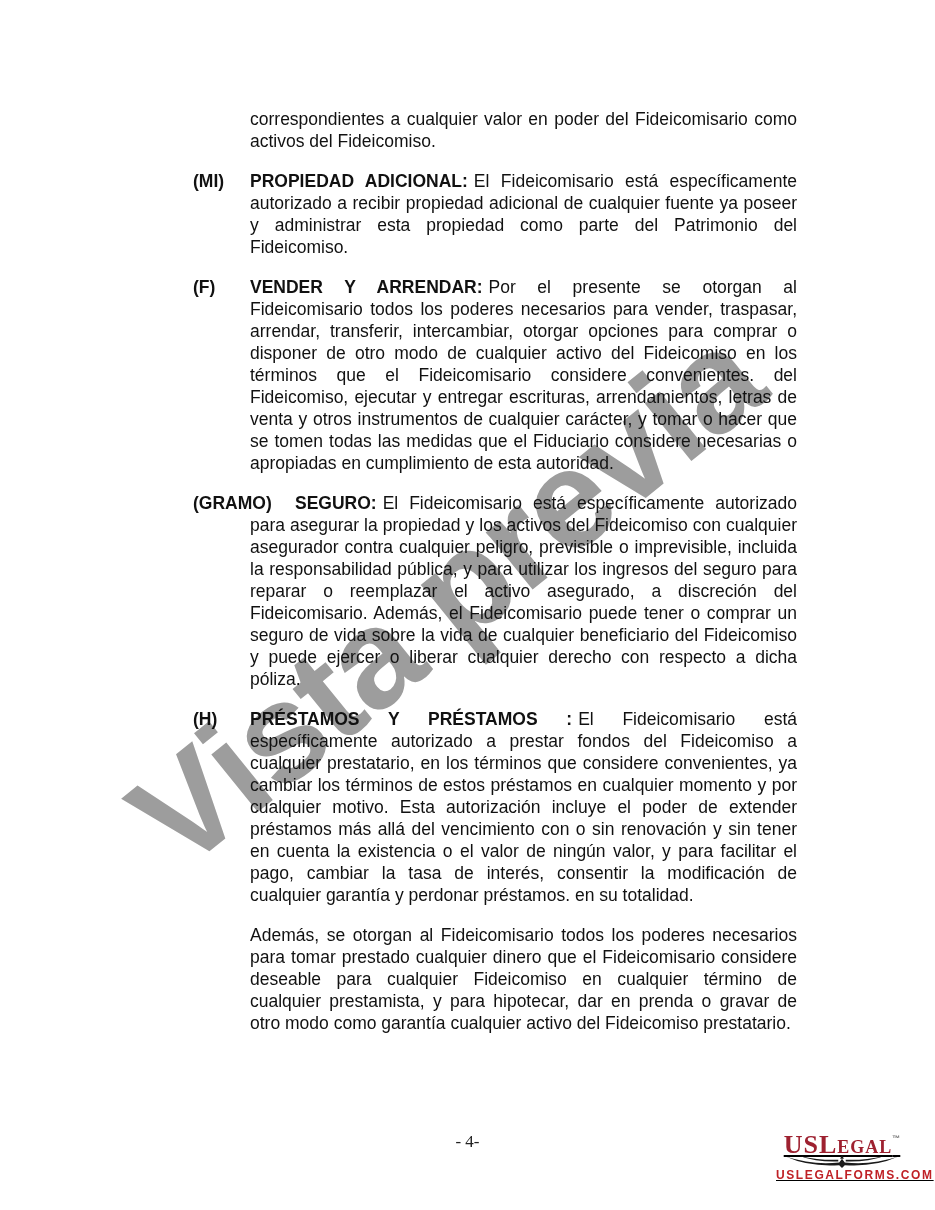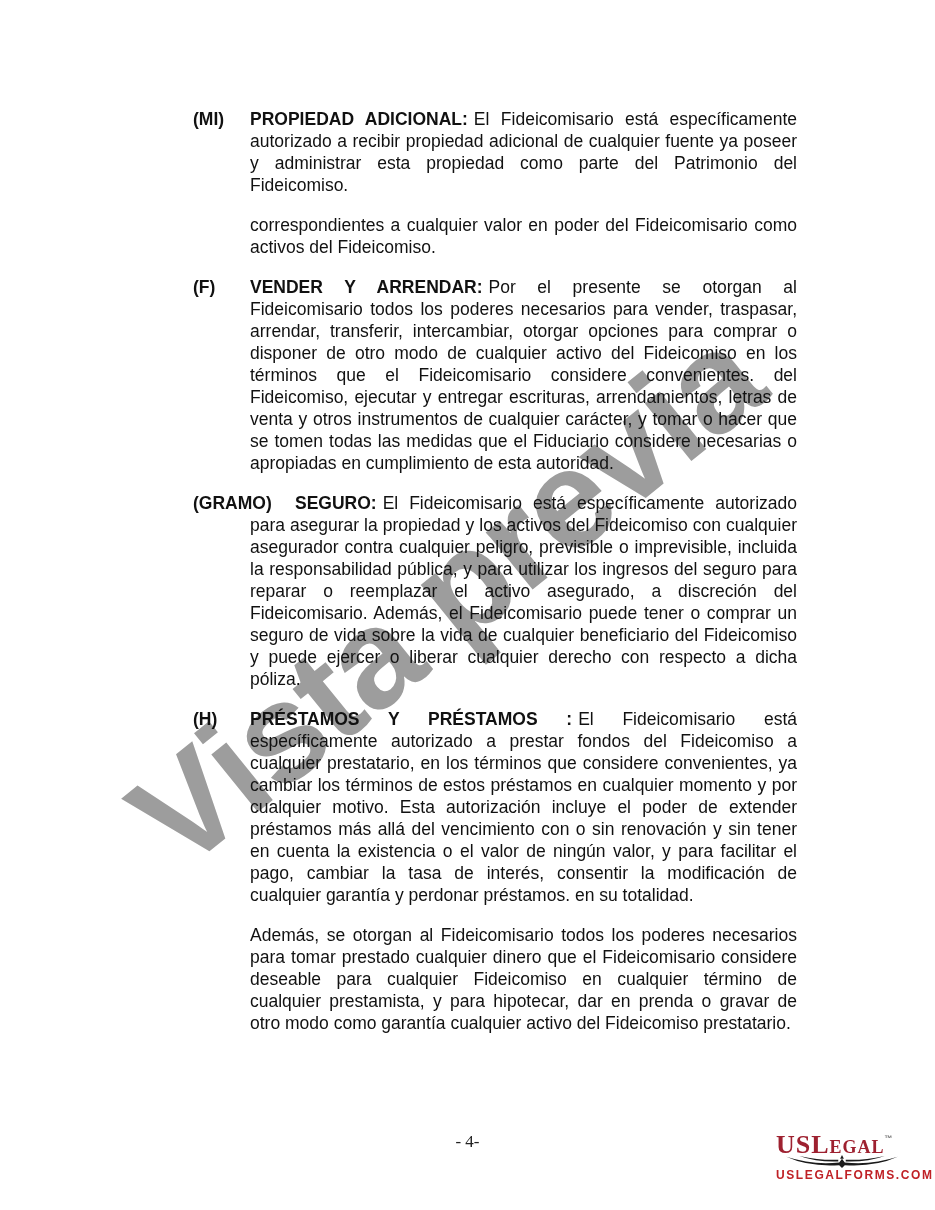--- a/index.html
+++ b/index.html
@@ -62,21 +62,23 @@
     text-align: center;
     font-family: "Liberation Serif", serif;
     font-size: 17px;
     color: #222;
     z-index: 2;
   }
   .logo {
     position: absolute;
     right: 27px; top: 1126px;
     width: 132px;
+    text-align: center;
     z-index: 2;
+    text-decoration: underline;
   }
   .logo-brand {
     font-family: "Liberation Serif", serif;
     font-variant: small-caps;
     font-weight: bold;
     font-size: 26px;
     line-height: 26px;
     letter-spacing: 1px;
     color: #9e2130;
     white-space: nowrap;
@@ -102,27 +104,27 @@
 </head>
 <body>
 
 <div class="page">
 
   <div class="watermark">Vista previa</div>
 
   <div class="content">
 
     <div class="sec">
-      <span class="sec-label">(MI)</span>
-      <p class="sec-para"><b class="sec-heading">PROPIEDAD ADICIONAL:</b><span class="sec-body">El Fideicomisario está específicamente autorizado a recibir propiedad adicional de cualquier fuente ya poseer y administrar esta propiedad como parte del Patrimonio del Fideicomiso.</span></p>
+      <span class="sec-label"></span>
+      <p class="sec-para"><b class="sec-heading"></b><span class="sec-body">correspondientes a cualquier valor en poder del Fideicomisario como activos del Fideicomiso.</span></p>
     </div>
 
     <div class="sec">
-      <span class="sec-label"></span>
-      <p class="sec-para"><b class="sec-heading"></b><span class="sec-body">correspondientes a cualquier valor en poder del Fideicomisario como activos del Fideicomiso.</span></p>
+      <span class="sec-label">(MI)</span>
+      <p class="sec-para"><b class="sec-heading">PROPIEDAD ADICIONAL:</b><span class="sec-body">El Fideicomisario está específicamente autorizado a recibir propiedad adicional de cualquier fuente ya poseer y administrar esta propiedad como parte del Patrimonio del Fideicomiso.</span></p>
     </div>
 
     <div class="sec">
       <span class="sec-label">(F)</span>
       <p class="sec-para"><b class="sec-heading">VENDER Y ARRENDAR:</b><span class="sec-body">Por el presente se otorgan al Fideicomisario todos los poderes necesarios para vender, traspasar, arrendar, transferir, intercambiar, otorgar opciones para comprar o disponer de otro modo de cualquier activo del Fideicomiso en los términos que el Fideicomisario considere convenientes. del Fideicomiso, ejecutar y entregar escrituras, arrendamientos, letras de venta y otros instrumentos de cualquier carácter, y tomar o hacer que se tomen todas las medidas que el Fiduciario considere necesarias o apropiadas en cumplimiento de esta autoridad.</span></p>
     </div>
 
     <div class="sec sec--indent">
       <span class="sec-label">(GRAMO)</span>
       <p class="sec-para"><b class="sec-heading">SEGURO:</b><span class="sec-body">El Fideicomisario está específicamente autorizado para asegurar la propiedad y los activos del Fideicomiso con cualquier asegurador contra cualquier peligro, previsible o imprevisible, incluida la responsabilidad pública, y para utilizar los ingresos del seguro para reparar o reemplazar el activo asegurado, a discreción del Fideicomisario. Además, el Fideicomisario puede tener o comprar un seguro de vida sobre la vida de cualquier beneficiario del Fideicomiso y puede ejercer o liberar cualquier derecho con respecto a dicha póliza.</span></p>

